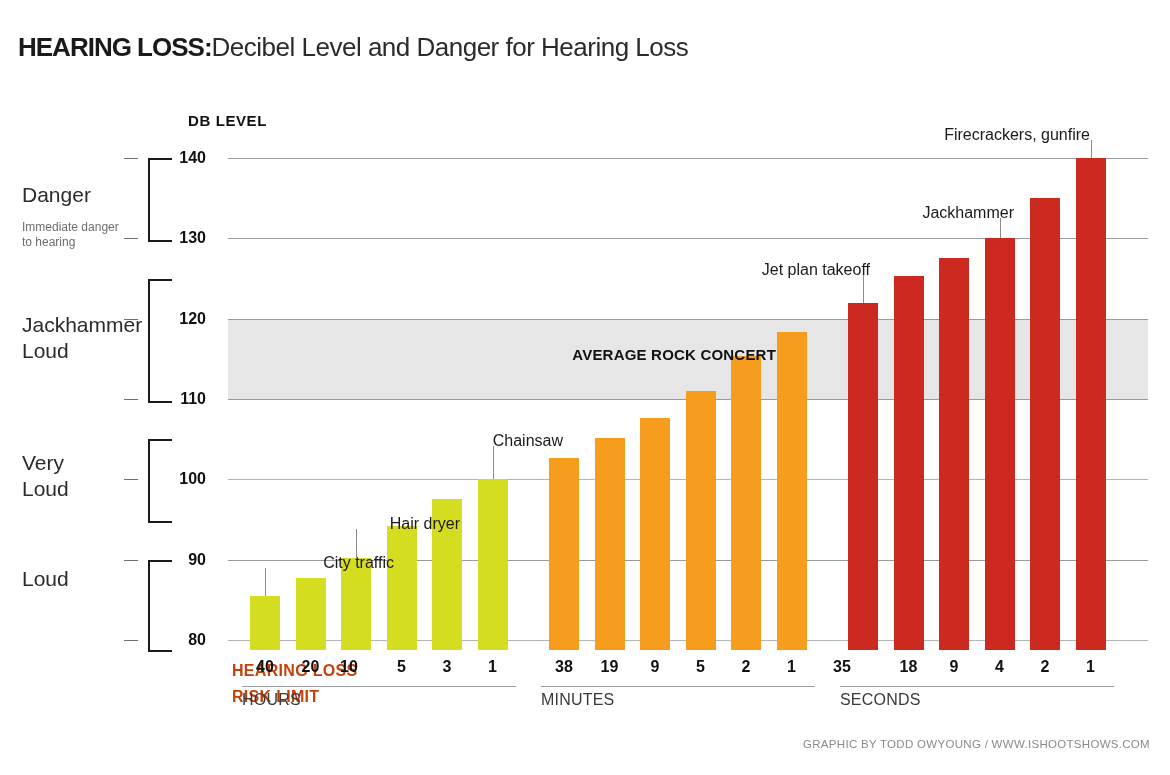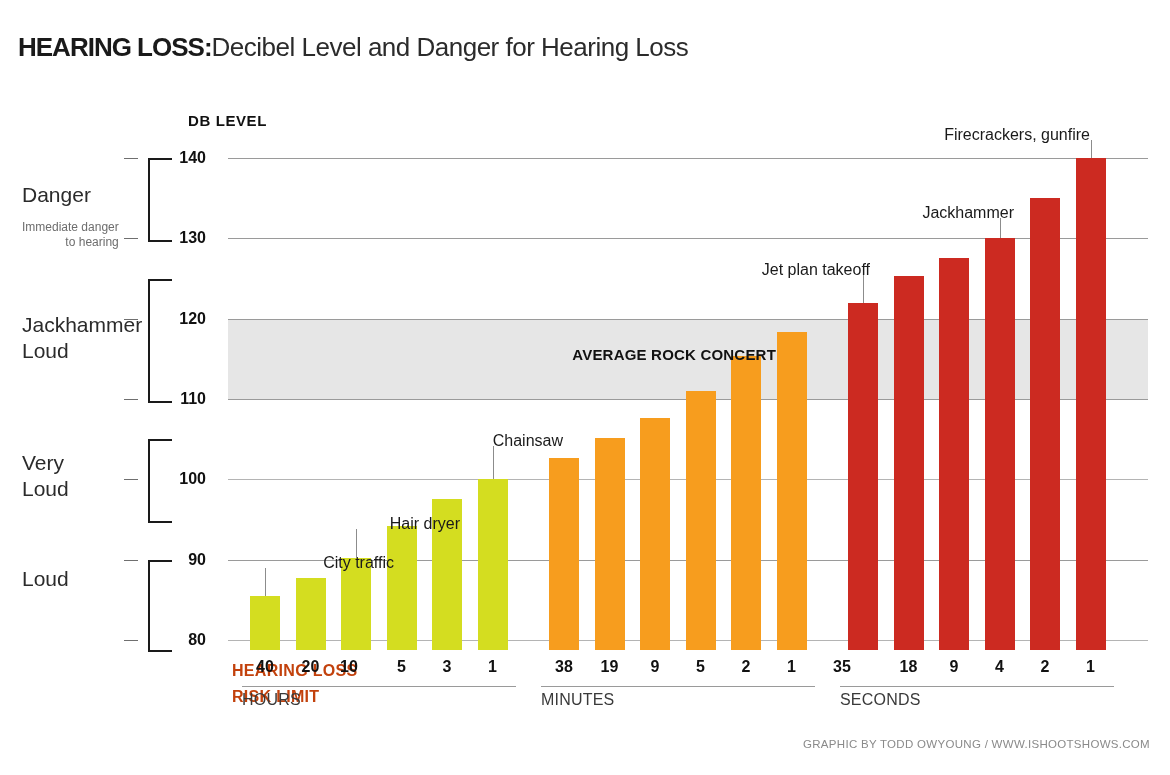--- a/index.html
+++ b/index.html
@@ -144,21 +144,20 @@
     line-height: 26px;
     white-space: pre-line;
   }
   .cat-sub {
     position: absolute;
     left: 22px;
     font-size: 12px;
     color: #6d6d6d;
     line-height: 15px;
     white-space: pre-line;
-    text-align: right;
   }
 
   
   #axis-title {
     position: absolute;
     left: 232px;
     top: 658px;
     font-size: 16px;
     font-weight: bold;
     font-stretch: condensed;

